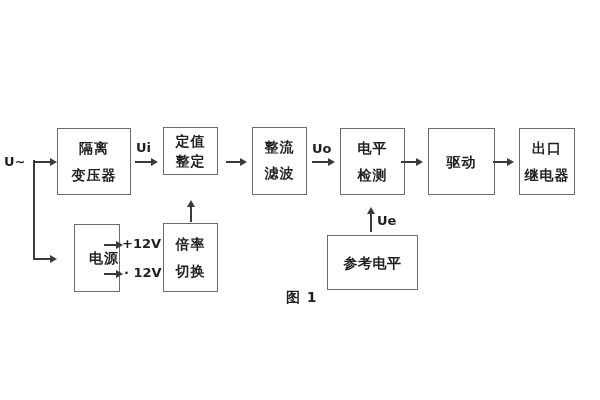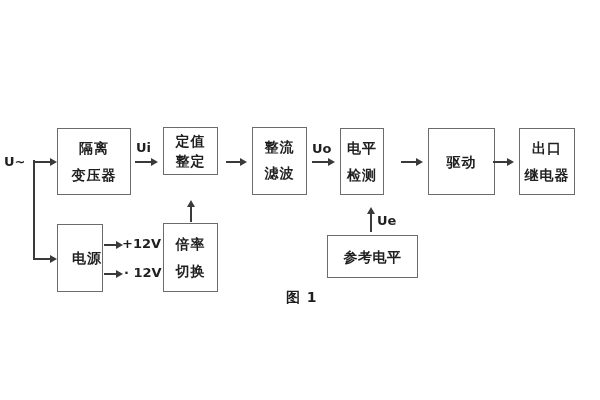--- a/index.html
+++ b/index.html
@@ -9,21 +9,21 @@
   .canvas{
     position:relative;width:600px;height:400px;background:var(--background);
     font-family:"DejaVu Sans","Liberation Sans",sans-serif;overflow:hidden;
   }
   .box{
     position:absolute;box-sizing:border-box;border:1.5px solid var(--border);
     background:var(--background);display:flex;flex-direction:column;
     justify-content:space-evenly;align-items:center;
     font-size:14px;font-weight:bold;color:var(--text);letter-spacing:1px;
   }
-  .box.align-left{align-items:center;padding-left:14px;}
+  .box.align-left{align-items:center;padding-left:14px;margin-left:17px;}
   .bl{line-height:1;white-space:nowrap;}
   .lbl{
     position:absolute;font-size:13px;font-weight:bold;color:var(--text);
     white-space:nowrap;line-height:1;
   }
   .caption{font-size:14px;letter-spacing:1px;}
   .vline{position:absolute;width:2px;background:var(--line);}
   .arrow-h{position:absolute;display:flex;align-items:center;height:9px;}
   .arrow-h .shaft{flex:1;height:2px;background:var(--line);}
   .arrow-h .head{width:0;height:0;border-left:7px solid var(--line);
@@ -46,21 +46,21 @@
   <div class="box" style="left:163px;top:127px;width:55px;height:48px;">
     <span class="bl">定值</span>
     <span class="bl">整定</span>
   </div>
 
   <div class="box" style="left:252px;top:127px;width:55px;height:68px;font-family:Liberation Mono, monospace;">
     <span class="bl">整流</span>
     <span class="bl">滤波</span>
   </div>
 
-  <div class="box" style="left:340px;top:128px;width:44px;height:67px;">
+  <div class="box" style="left:340px;top:128px;width:65px;height:67px;">
     <span class="bl">电平</span>
     <span class="bl">检测</span>
   </div>
 
   <div class="box" style="left:428px;top:128px;width:67px;height:67px;">
     <span class="bl">驱动</span>
   </div>
 
   <div class="box" style="left:519px;top:128px;width:56px;height:67px;text-align:right;">
     <span class="bl">出口</span>
@@ -69,21 +69,21 @@
 
   <div class="box align-left" style="left:57px;top:224px;width:46px;height:68px;">
     <span class="bl">电源</span>
   </div>
 
   <div class="box" style="left:163px;top:223px;width:55px;height:69px;">
     <span class="bl">倍率</span>
     <span class="bl">切换</span>
   </div>
 
-  <div class="box" style="left:327px;top:235px;width:91px;height:43px;letter-spacing:0.5px;text-align:right;">
+  <div class="box" style="left:327px;top:235px;width:91px;height:55px;letter-spacing:0.5px;text-align:right;">
     <span class="bl">参考电平</span>
   </div>
 
   <span class="lbl" style="left:4px;top:155px;">U~</span>
   <span class="lbl" style="left:136px;top:141px;">Ui</span>
   <span class="lbl" style="left:312px;top:142px;">Uo</span>
   <span class="lbl" style="left:377px;top:214px;">Ue</span>
   <span class="lbl" style="left:122px;top:237px;">+12V</span>
   <span class="lbl" style="left:124px;top:266px;">· 12V</span>
   <span class="lbl caption" style="left:286px;top:290px;">图 1</span>

